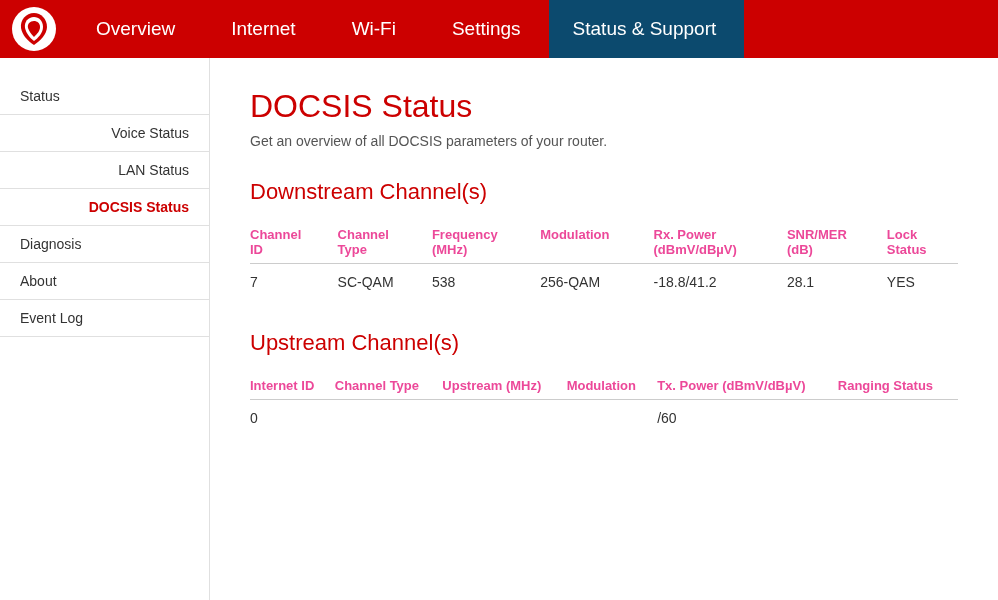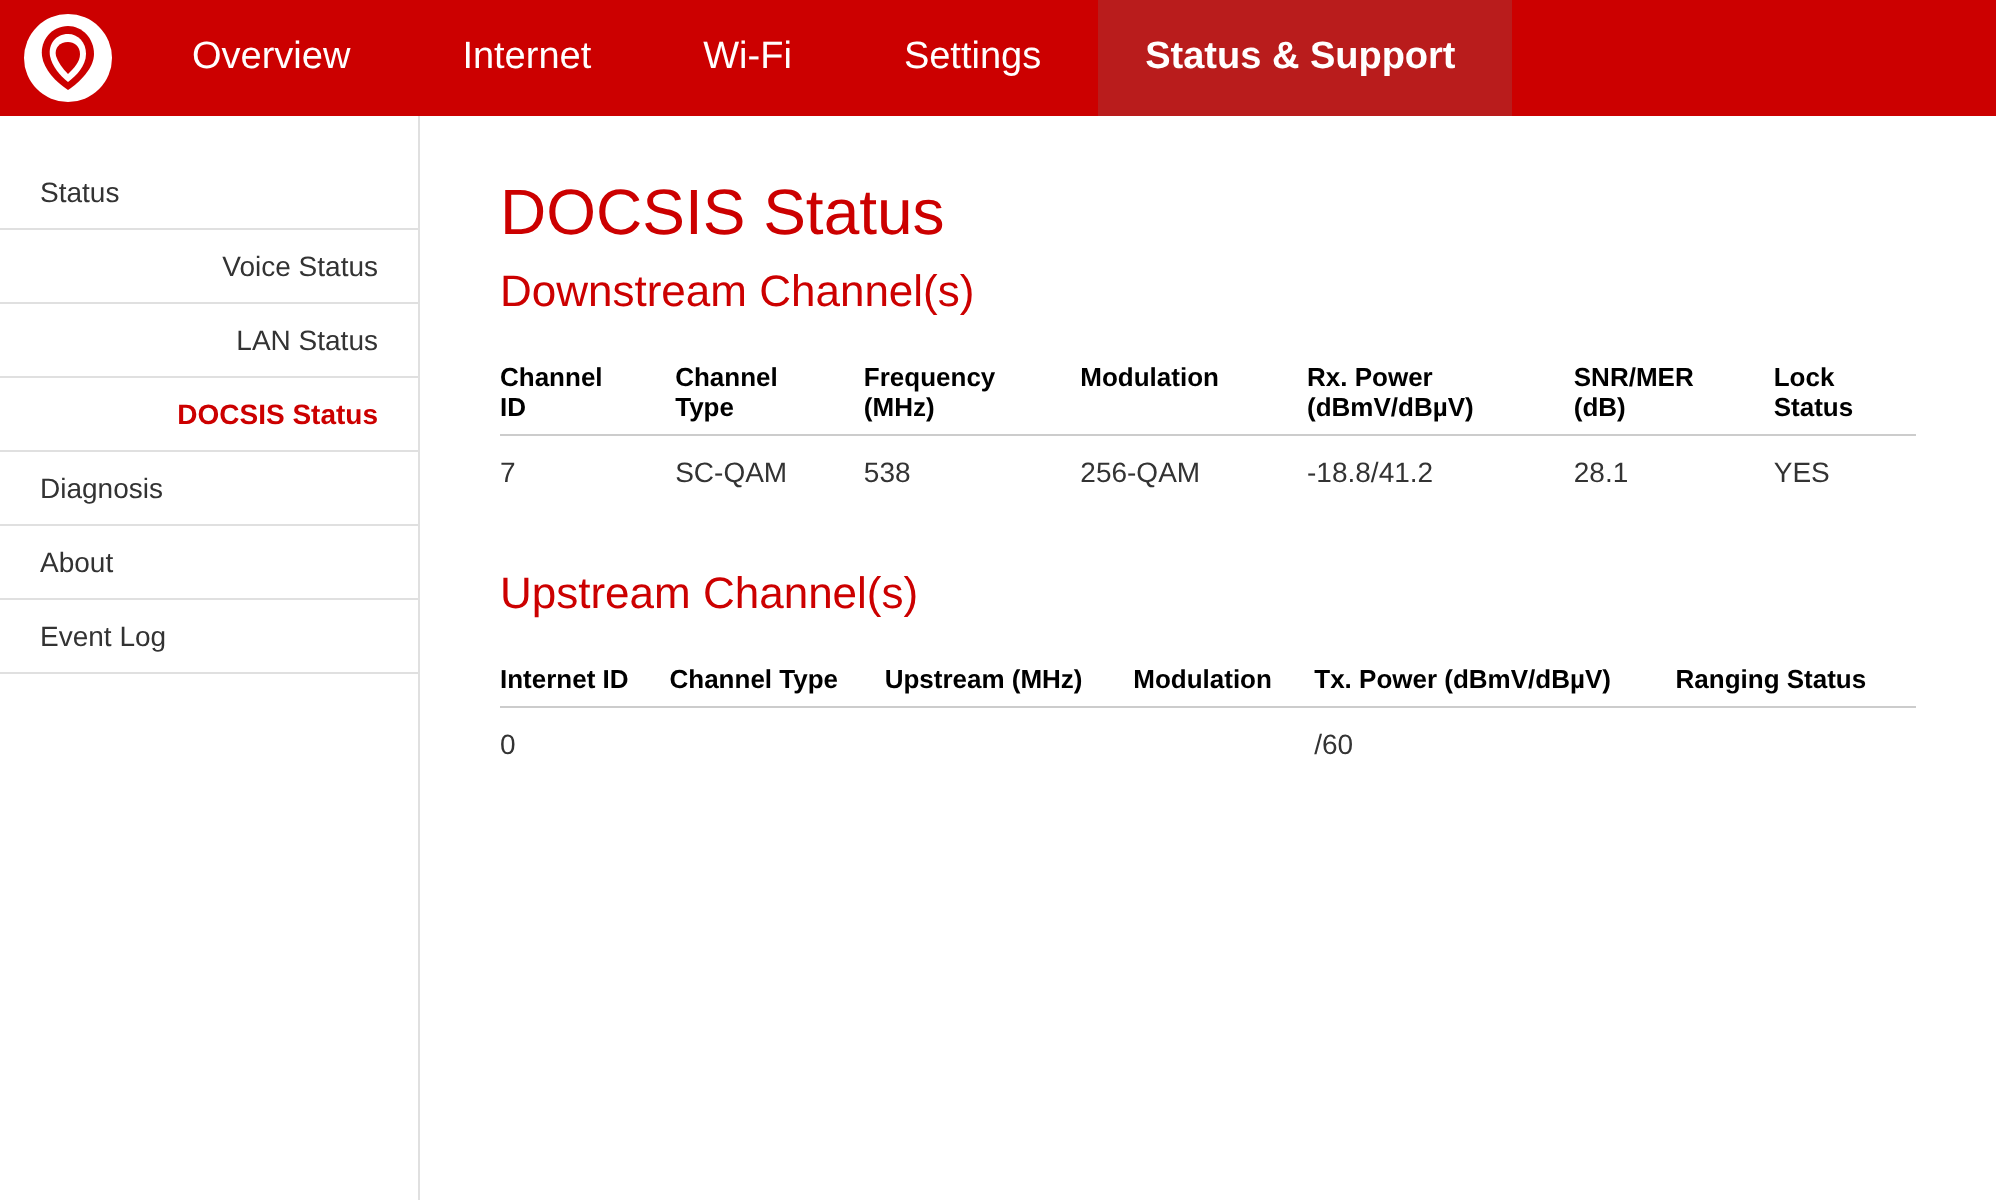--- a/index.html
+++ b/index.html
@@ -8,21 +8,21 @@
     
     .header { display: flex; align-items: center; background: #cc0000; height: 58px; }
     .vodafone-logo { width: 68px; height: 58px; background: #cc0000; display: flex; align-items: center; justify-content: center; flex-shrink: 0; }
     .vodafone-logo svg { width: 44px; height: 44px; }
     nav { display: flex; flex: 1; height: 100%; }
     nav a {
       display: flex; align-items: center; justify-content: center;
       color: #fff; text-decoration: none; font-size: 19px; font-weight: 500;
       padding: 0 28px; height: 100%; white-space: nowrap;
     }
-    nav a.active { background: #b91c1c; font-weight: 700; padding-left: 24px; }
+    nav a.active { background: #0c4a6e; font-weight: 400; padding-left: 24px; }
 
     
     .content-wrapper { display: flex; height: calc(600px - 58px); }
 
     
     .sidebar { width: 210px; flex-shrink: 0; padding: 20px 0; border-right: 1px solid #e0e0e0; }
     .sidebar-item {
       display: block; padding: 10px 20px; font-size: 14px; color: #333;
       text-decoration: none; cursor: pointer;
       border-bottom: 1px solid #e0e0e0;
@@ -35,21 +35,21 @@
     .main-content { flex: 1; padding: 30px 40px; overflow-y: auto; }
     .page-title { font-size: 32px; color: #cc0000; font-weight: 400; margin-bottom: 8px; }
     .page-subtitle { font-size: 14px; color: #555; margin-bottom: 30px; }
 
     
     .section-title { font-size: 22px; color: #cc0000; font-weight: 400; margin-bottom: 16px; }
 
     
     .data-table { width: 100%; border-collapse: collapse; margin-bottom: 30px; }
     .data-table th {
-      text-align: left; font-weight: 600; font-size: 13px; color: #000000;
+      text-align: left; font-weight: 600; font-size: 13px; color: #ec4899;
       padding: 6px 10px 6px 0; vertical-align: top;
       border-bottom: 1px solid #ccc;
     }
     .data-table td {
       padding: 10px 10px 10px 0; font-size: 14px; color: #333;
       border-bottom: 1px solid #eee; vertical-align: middle;
     }
     .data-table tr:last-child td { border-bottom: none; }
   </style>
 </head>
@@ -80,20 +80,21 @@
     <a class="sidebar-item sub">Voice Status</a>
     <a class="sidebar-item sub">LAN Status</a>
     <a class="sidebar-item sub active">DOCSIS Status</a>
     <a class="sidebar-item">Diagnosis</a>
     <a class="sidebar-item">About</a>
     <a class="sidebar-item">Event Log</a>
   </div>
 
   <div class="main-content">
     <h1 class="page-title">DOCSIS Status</h1>
+    <p class="page-subtitle">Get an overview of all DOCSIS parameters of your router.</p>
 
     <h2 class="section-title">Downstream Channel(s)</h2>
     <table class="data-table">
       <thead>
         <tr>
           <th>Channel<br>ID</th>
           <th>Channel<br>Type</th>
           <th>Frequency<br>(MHz)</th>
           <th>Modulation</th>
           <th>Rx. Power<br>(dBmV/dBµV)</th>

